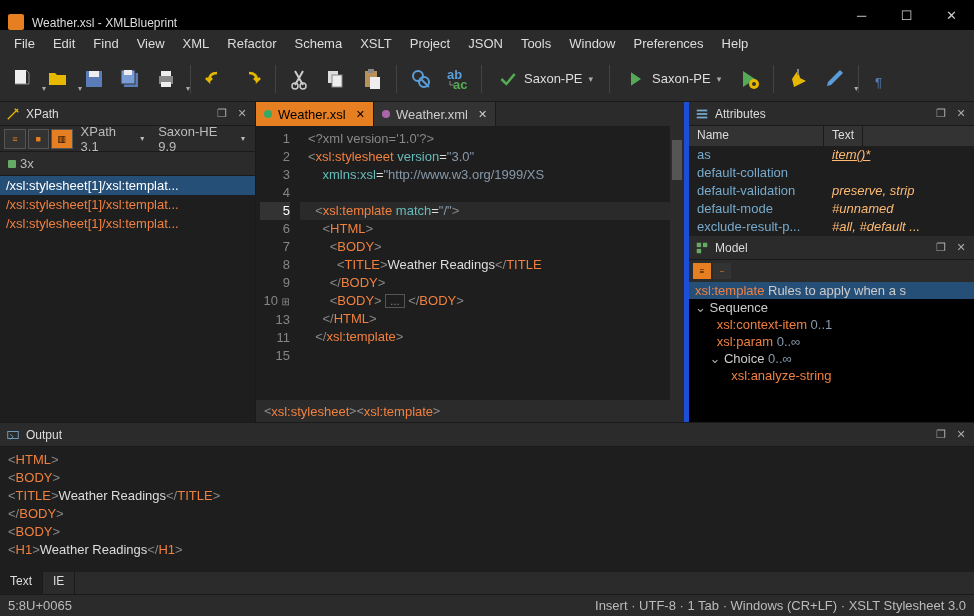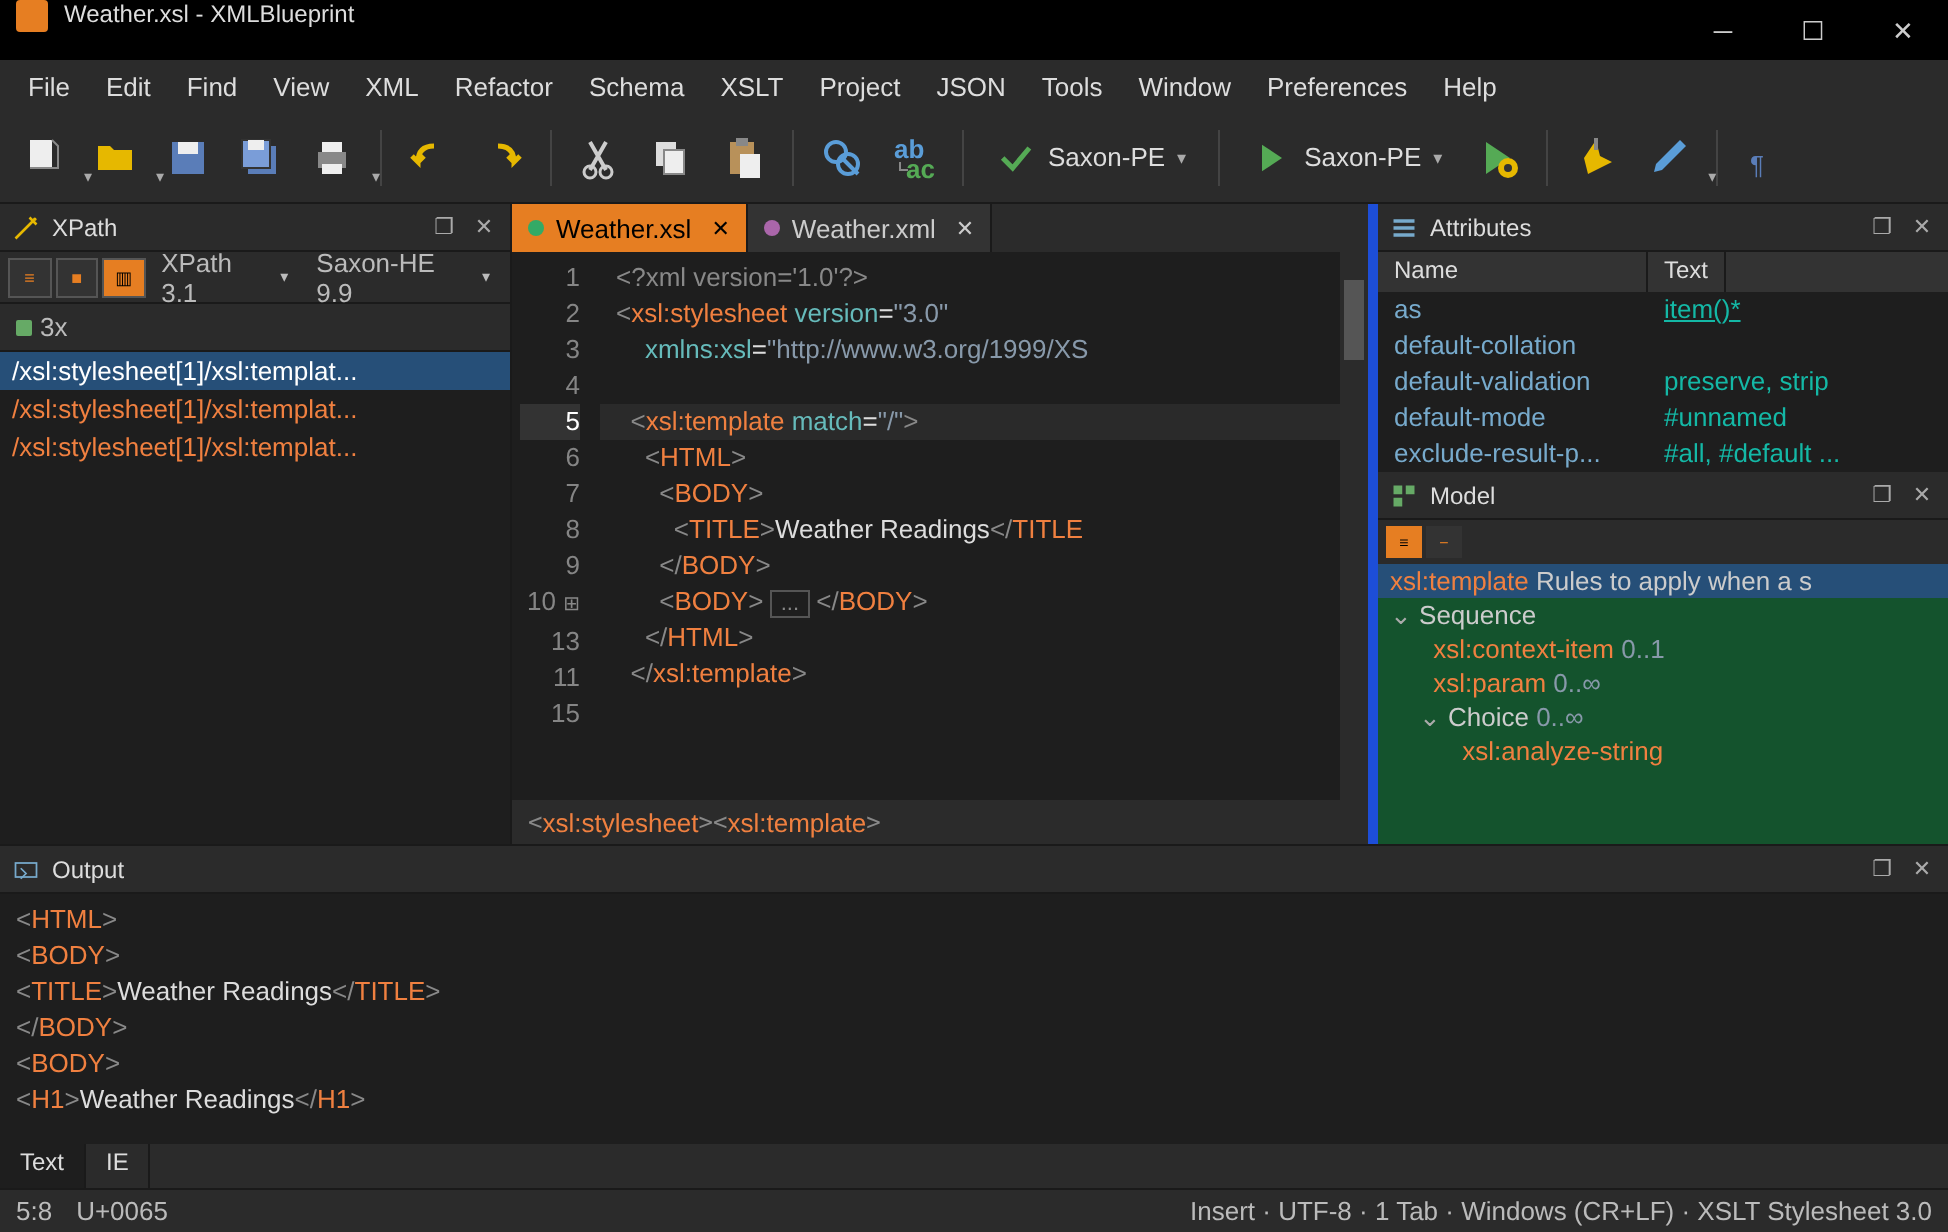--- a/index.html
+++ b/index.html
@@ -1,17 +1,17 @@
 <!DOCTYPE html>
 <html><head>
 <meta charset="utf-8">
 <style>
 *{margin:0;padding:0;box-sizing:border-box;font-family:"Segoe UI",Tahoma,sans-serif;font-size:13px;user-select:none}
 body{width:974px;height:616px;background:#1e1e1e;color:#ccc;display:flex;flex-direction:column;overflow:hidden}
-.titlebar{height:30px;background:#000;display:flex;align-items:flex-start;padding:0 0 0 8px}
+.titlebar{height:30px;background:#000;display:flex;align-items:flex-end;padding:0 0 0 8px}
 .titlebar-icon{width:16px;height:16px;background:#e67e22;border-radius:2px;margin-right:8px}
 .titlebar-text{flex:1;color:#ddd;font-size:12px}
 .winbtn{width:45px;height:30px;display:flex;align-items:center;justify-content:center;color:#ccc}
 .menubar{height:26px;background:#2b2b2b;display:flex;align-items:center;padding:0 6px;gap:2px}
 .menu-item{padding:3px 8px;color:#ddd;border-radius:2px}
 .toolbar{height:46px;background:#2b2b2b;display:flex;align-items:center;padding:0 6px;gap:4px;border-bottom:1px solid #1a1a1a}
 .tbtn{width:32px;height:32px;display:flex;align-items:center;justify-content:center;position:relative}
 .tbtn svg{width:24px;height:24px}
 .tbtn .dd{position:absolute;right:-8px;bottom:2px;font-size:8px;color:#aaa}
 .tbtn-combo{height:32px;display:flex;align-items:center;padding:0 8px;gap:6px;color:#ddd}
@@ -56,37 +56,37 @@
 .t-fold{color:#888;border:1px solid #555;padding:0 4px;font-size:11px}
 .breadcrumb{height:22px;background:#2b2b2b;padding:0 8px;display:flex;align-items:center;color:#888;font-size:12px;font-family:Consolas,monospace}
 .breadcrumb .bc-el{color:#f08040}
 .right-panel{width:290px;display:flex;flex-direction:column;border-left:5px solid #1d4ed8}
 .attr-body{background:#1e1e1e;flex:0 0 auto}
 .attr-head{display:flex;background:#333;height:20px}
 .attr-head div{padding:2px 8px;color:#ddd;font-size:12px;border-right:1px solid #1a1a1a}
 .attr-head div:first-child{width:135px}
 .attr-row{display:flex;height:18px;font-size:12.5px}
 .attr-row .n{width:135px;padding:1px 8px;color:#7ac;white-space:nowrap;overflow:hidden}
-.attr-row .v{flex:1;padding:1px 8px;color:#14b8a6;white-space:nowrap;overflow:hidden}
+.attr-row .v{flex:1;padding:1px 8px;color:#fdba74;font-style:italic;white-space:nowrap;overflow:hidden}
 .attr-row .v.u{text-decoration:underline}
-.model-body{flex:1;background:#14532d;overflow:hidden;font-size:13px}
+.model-body{flex:1;background:#000000;overflow:hidden;font-size:13px}
 .model-toolbar{height:22px;background:#2b2b2b;display:flex;align-items:center;padding:0 4px;gap:2px}
 .mbtn{width:18px;height:16px;background:#e67e22;font-size:8px;display:flex;align-items:center;justify-content:center;color:#000}
 .model-line{padding:1px 6px;white-space:nowrap}
 .model-line.hl{background:#264f78}
 .m-el{color:#f08040}
 .m-desc{color:#ccc}
 .m-occ{color:#89a}
 .output-panel{height:172px;display:flex;flex-direction:column;border-top:1px solid #1a1a1a}
 .output-body{flex:1;background:#1e1e1e;font-family:Consolas,monospace;font-size:14px;line-height:18px;padding:4px 8px;overflow:hidden}
 .output-tabs{height:22px;background:#2b2b2b;display:flex;align-items:stretch}
 .otab{padding:2px 10px;color:#ddd;font-size:12px;border-right:1px solid #1a1a1a}
 .otab.active{background:#1e1e1e}
 .statusbar{height:22px;background:#2b2b2b;display:flex;align-items:center;padding:0 8px;color:#bbb;font-size:11.5px;border-top:1px solid #1a1a1a}
-.statusbar .left{flex:1;display:flex;gap:12px}
+.statusbar .left{flex:1;display:flex;gap:0}
 .statusbar .right{display:flex;gap:6px}
 .scrollbar-v{width:14px;background:#2b2b2b;display:flex;flex-direction:column}
 .scrollbar-v .thumb{background:#555;margin:14px 2px;flex:0 0 40px}
 </style>
 </head>
 <body>
 
 <div class="titlebar">
   <div class="titlebar-icon"></div>
   <div class="titlebar-text">Weather.xsl - XMLBlueprint</div>

